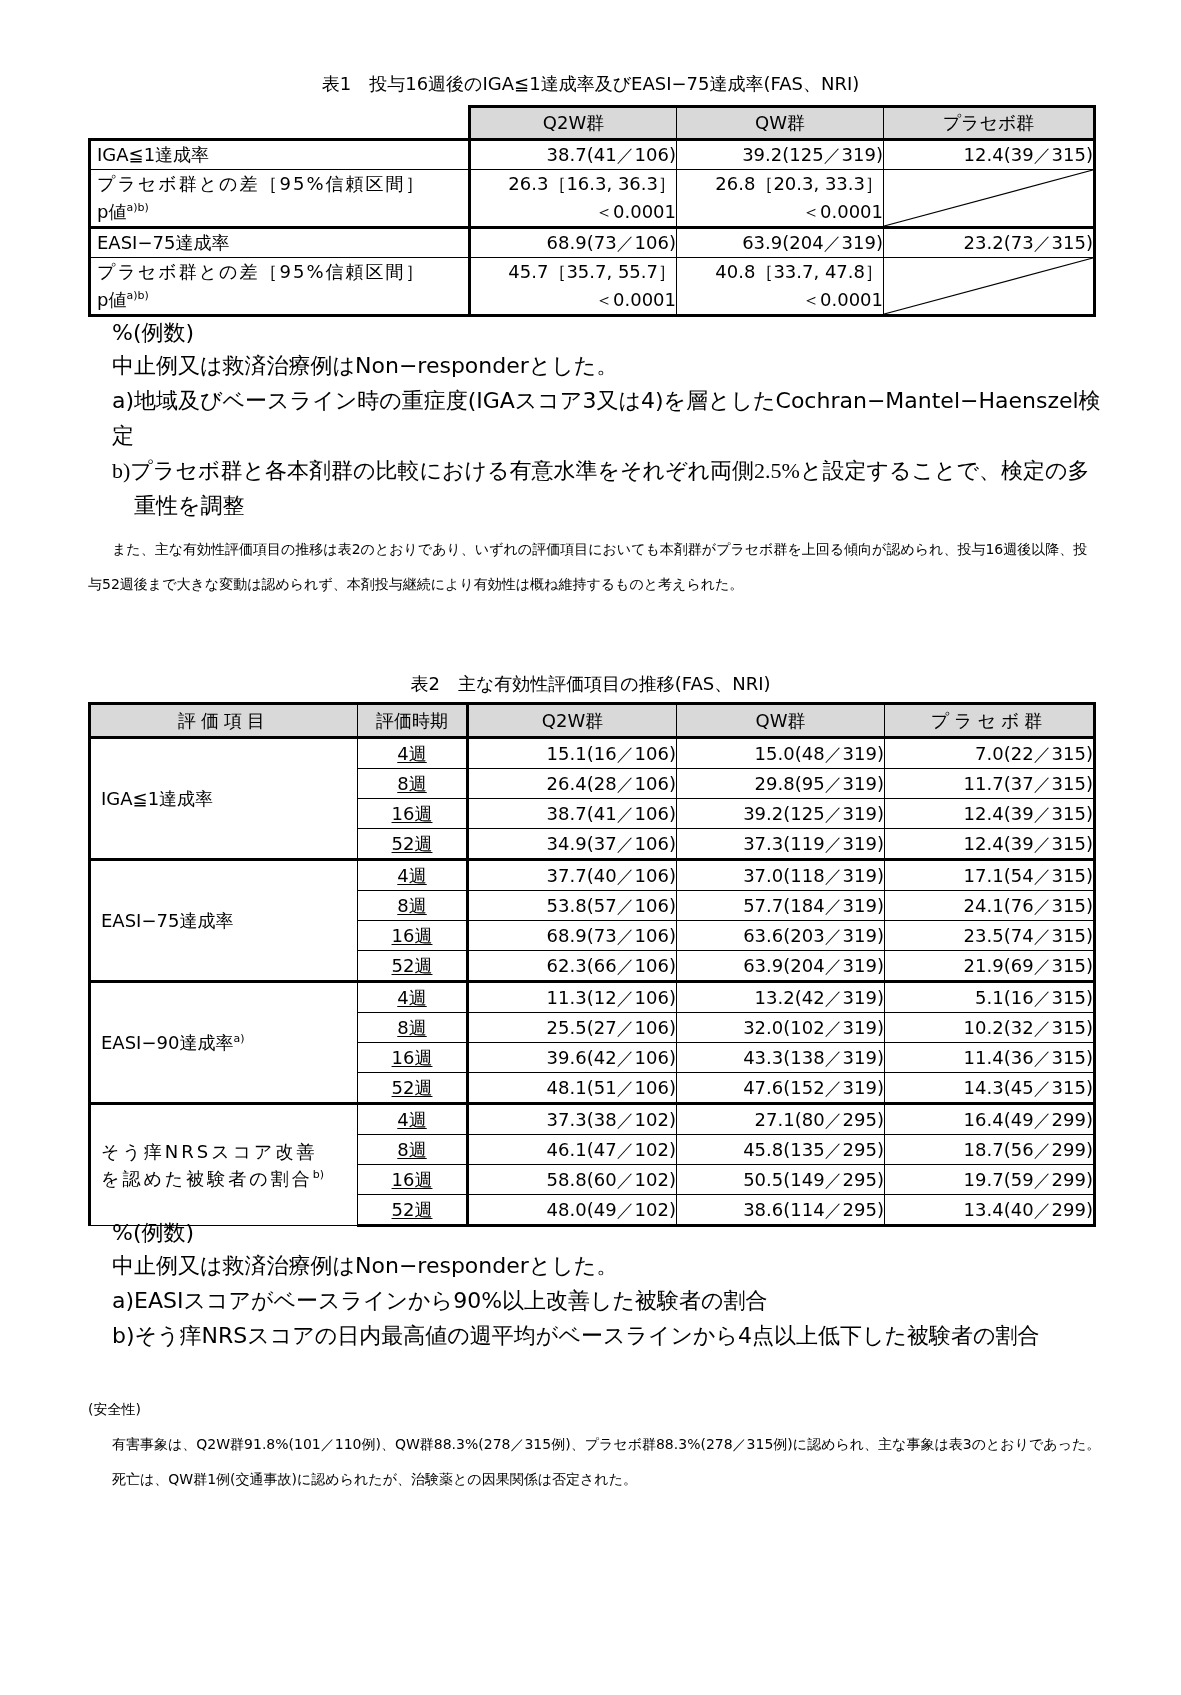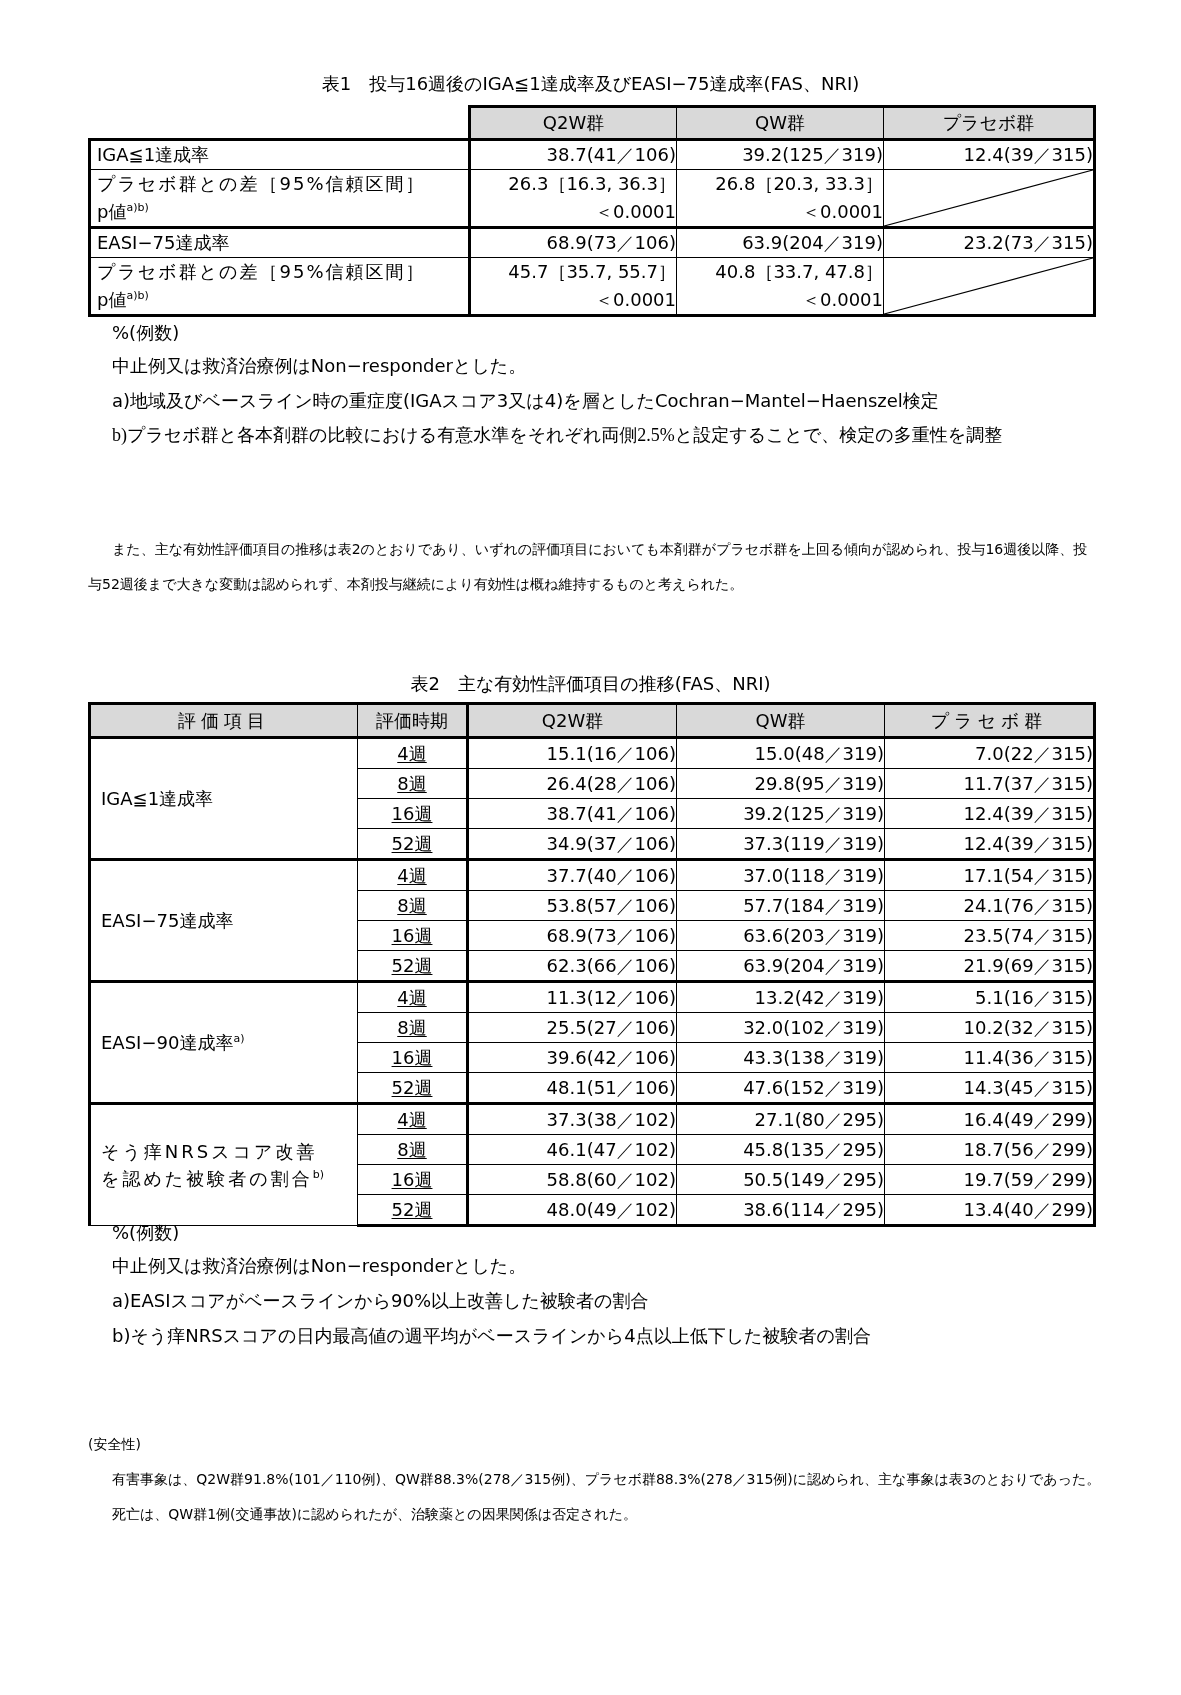--- a/index.html
+++ b/index.html
@@ -36,21 +36,21 @@
   #t2 .hdr { height: 31px; border-top: 3px solid #000; border-bottom: 3px solid #000; }
   #t2 .firstcol { border-left: 3px solid #000; }
   #t2 .lastcol { border-right: 3px solid #000; }
   #t2 .grpstart td { border-top: 3px solid #000; }
   #t2 .lastrow td { border-bottom: 3px solid #000; }
   #t2 .valcol { border-left: 3px solid #000; }
   #t2 .item { vertical-align: middle; padding-left: 10px; line-height: 27px; }
   #t2 .time { text-align: center; text-decoration: underline; text-underline-offset: 2px; }
   .spread { letter-spacing: 5px; }
 
-  .notes { position: absolute; left: 88px; width: 1020px; font-size: 18px; line-height: 35px; }
+  .notes { position: absolute; left: 88px; width: 1020px; font-size: 22px; line-height: 35px; }
   .notes p { margin: 0; }
   .ind1 { padding-left: 24px; }
   .hang { padding-left: 46px; text-indent: -22px; font-family: Liberation Serif, serif; }
   .para { position: absolute; left: 88px; width: 1005px; font-size: 14px; line-height: 35px; }
   .para p { margin: 0; text-indent: 24px; }
   .para p.noind { text-indent: 0; }
 </style>
 </head>
 <body>
 
@@ -262,17 +262,17 @@
 </tbody>
   </table>
 
 <div class="notes" style="top:1218px;">
   <p class="ind1" style="line-height:30px">%(例数)</p>
   <p class="ind1">中止例又は救済治療例はNon−responderとした。</p>
   <p class="ind1">a)EASIスコアがベースラインから90%以上改善した被験者の割合</p>
   <p class="ind1">b)そう痒NRSスコアの日内最高値の週平均がベースラインから4点以上低下した被験者の割合</p>
 </div>
 
-<div class="para" style="top:1392px;width:1020px;margin-top:35px;">
+<div class="para" style="top:1392px;width:1020px;">
   <p class="noind">(安全性)</p>
   <p>有害事象は、Q2W群91.8%(101／110例)、QW群88.3%(278／315例)、プラセボ群88.3%(278／315例)に認められ、主な事象は表3のとおりであった。</p>
   <p>死亡は、QW群1例(交通事故)に認められたが、治験薬との因果関係は否定された。</p>
 </div>
 
 </body></html>

